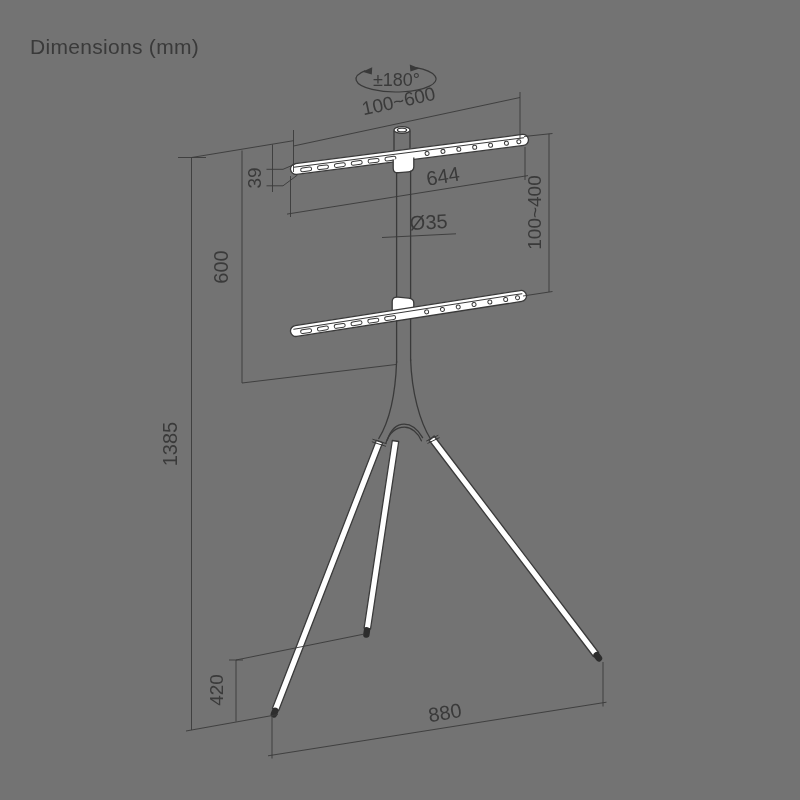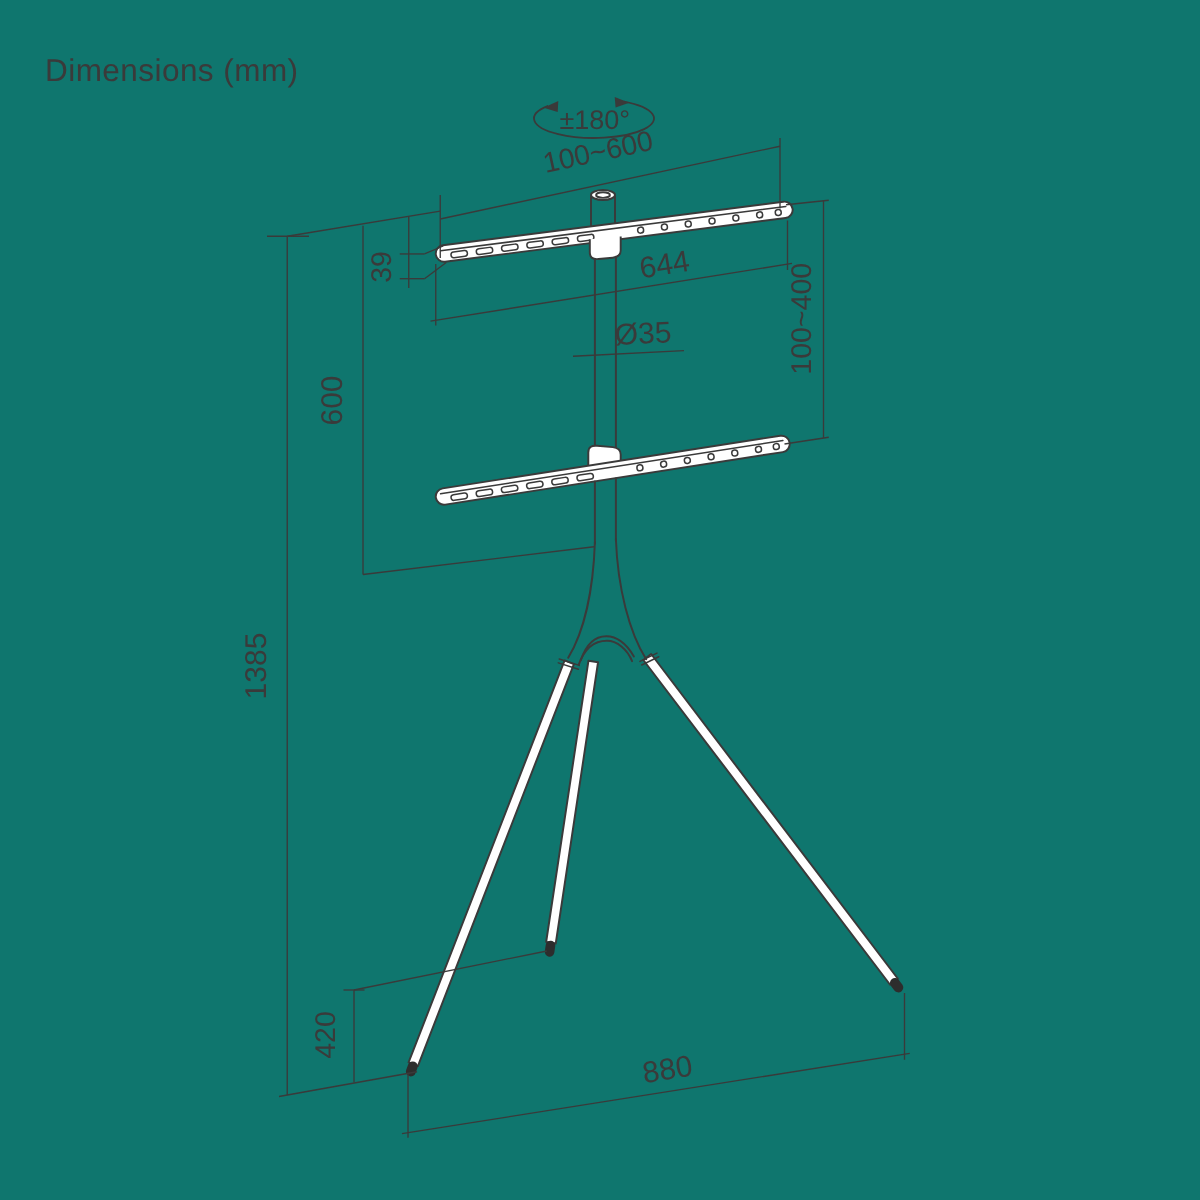--- a/index.html
+++ b/index.html
@@ -1,16 +1,16 @@
 <!DOCTYPE html>
 <html><head>
 <meta charset="utf-8">
 <style>
   html,body{margin:0;padding:0;background:#ffffff;}
-  .canvas{position:relative;width:800px;height:800px;background:#0f766e;overflow:hidden;
+  .canvas{position:relative;width:800px;height:800px;background:#737373;overflow:hidden;
           font-family:"Liberation Sans","DejaVu Sans",sans-serif;text-align:center;}
   svg{display:block;}
   text{fill:#3a3a3a;}
   .obj{stroke:#3a3a3a;stroke-width:1.3;fill:none;stroke-linecap:round;stroke-linejoin:round;}
   .objf{stroke:#3a3a3a;stroke-width:1.3;fill:#ffffff;stroke-linejoin:round;}
   .dim{stroke:#3a3a3a;stroke-width:0.9;fill:none;stroke-linecap:butt;}
   .foot{stroke:#2d2d2d;stroke-linecap:round;}
   .arrow{fill:#3a3a3a;stroke:none;}
   .lbl{font-size:20px;}
   .lbl-s{font-size:19px;}

